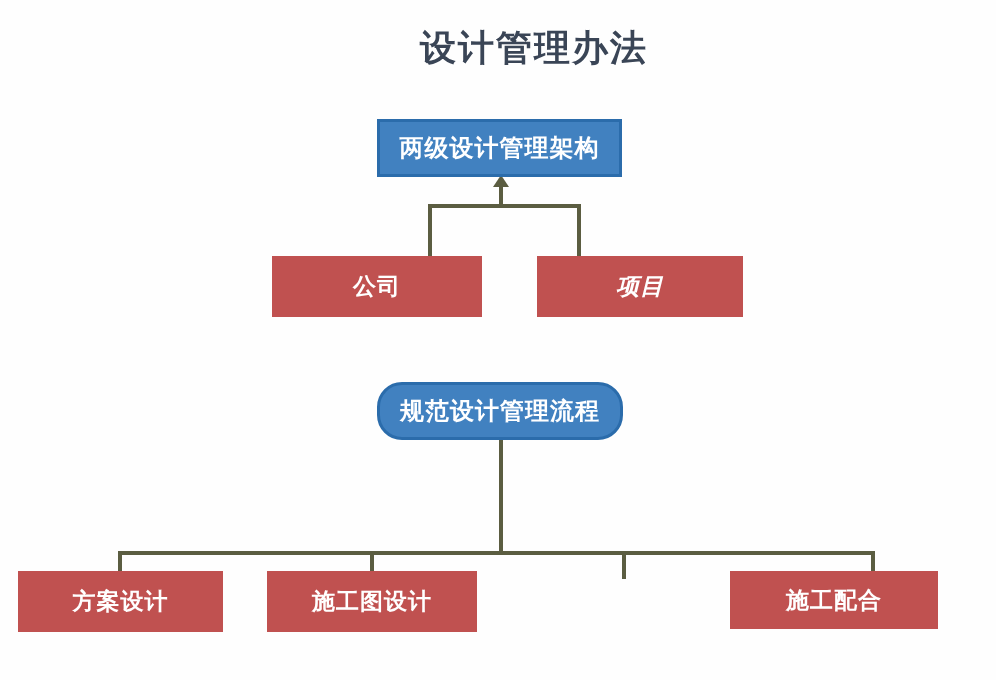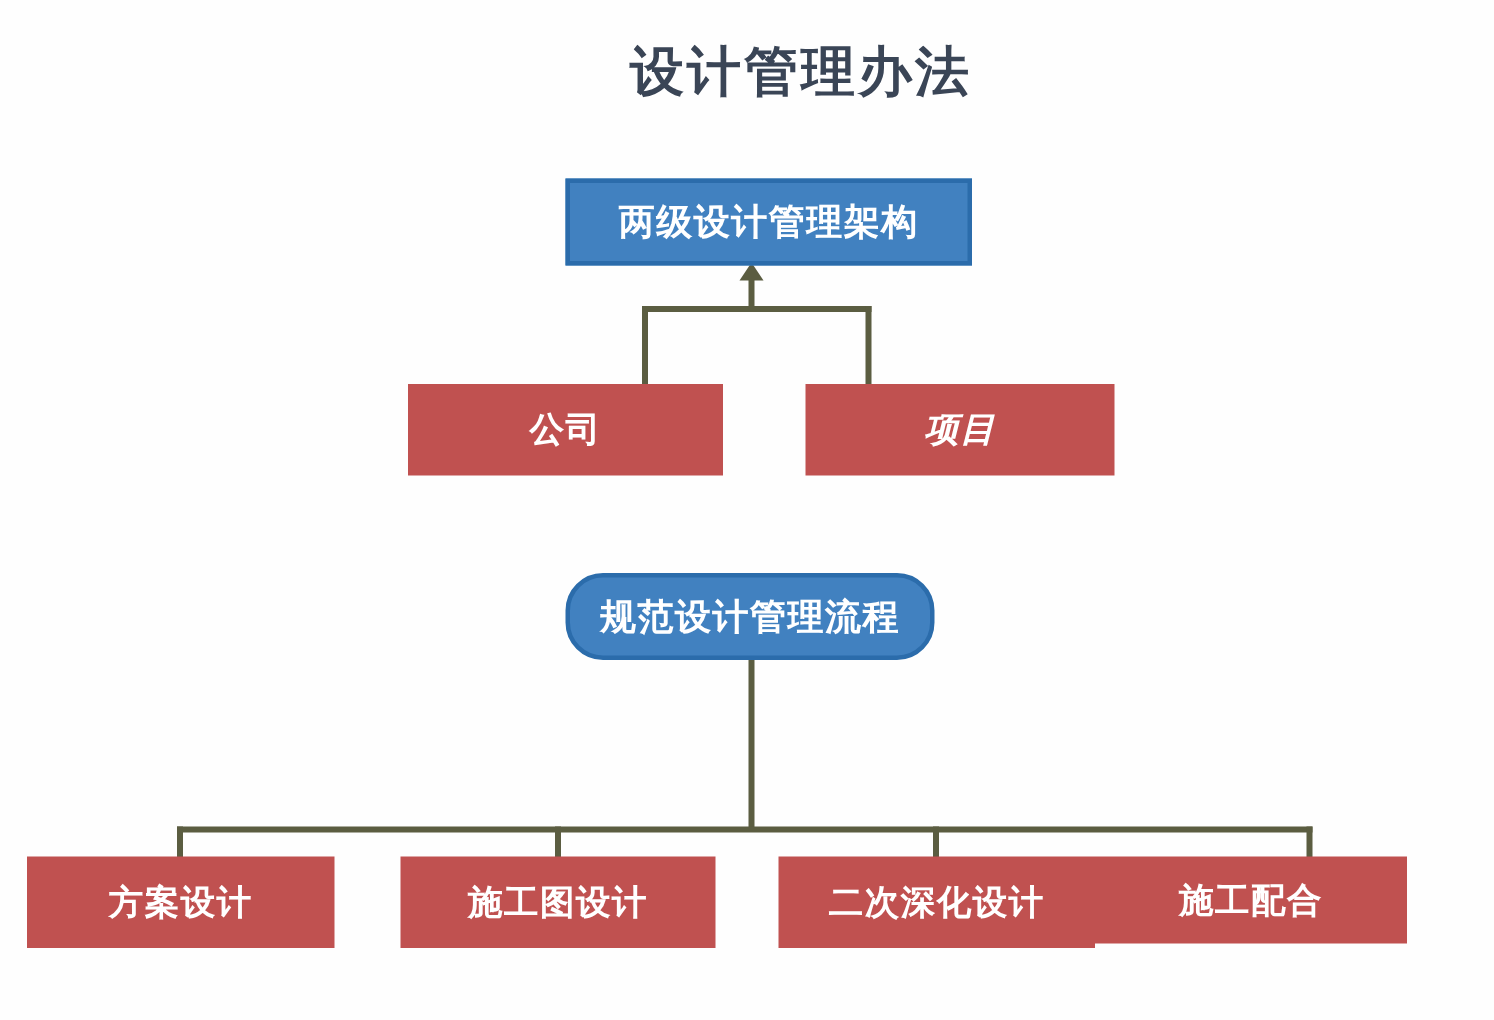--- a/index.html
+++ b/index.html
@@ -57,21 +57,21 @@
     position: absolute;
     width: 0;
     height: 0;
     border-left: 8px solid transparent;
     border-right: 8px solid transparent;
     border-bottom: 12px solid var(--connector, #5b5d41);
     z-index: 1;
   }
 
   
-  .n-arch-root   { left: 377px; top: 119px; width: 271px; height: 58px; }
+  .n-arch-root   { left: 377px; top: 119px; width: 245px; height: 58px; }
   .c1-arrow-line { left: 499px; top: 186px; width: 4px;  height: 22px; }
   .c1-arrowhead  { left: 493px; top: 175px; }
   .c1-h          { left: 428px; top: 204px; width: 153px; height: 4px; }
   .c1-left-v     { left: 428px; top: 204px; width: 4px;  height: 62px; }
   .c1-right-v    { left: 577px; top: 204px; width: 4px;  height: 62px; }
   .n-company     { left: 272px; top: 256px; width: 210px; height: 61px; }
   .n-project     { left: 537px; top: 256px; width: 206px; height: 61px; font-style: italic; }
 
   
   .n-proc-root   { left: 377px; top: 382px; width: 246px; height: 58px; border-radius: 25px; }
@@ -111,17 +111,16 @@
   <div class="line c2-h"></div>
   <div class="line c2-stub-1"></div>
   <div class="line c2-stub-2"></div>
   <div class="line c2-stub-3"></div>
   <div class="line c2-stub-4"></div>
 
   <div class="node red n-proc-2">施工图设计</div>
 
   <div class="node red n-proc-1">方案设计</div>
 
-  <div class="node red n-proc-3">二次深化设计</div>
 
   <div class="node red n-proc-4">施工配合</div>
 
 </div>
 
 </body></html>

